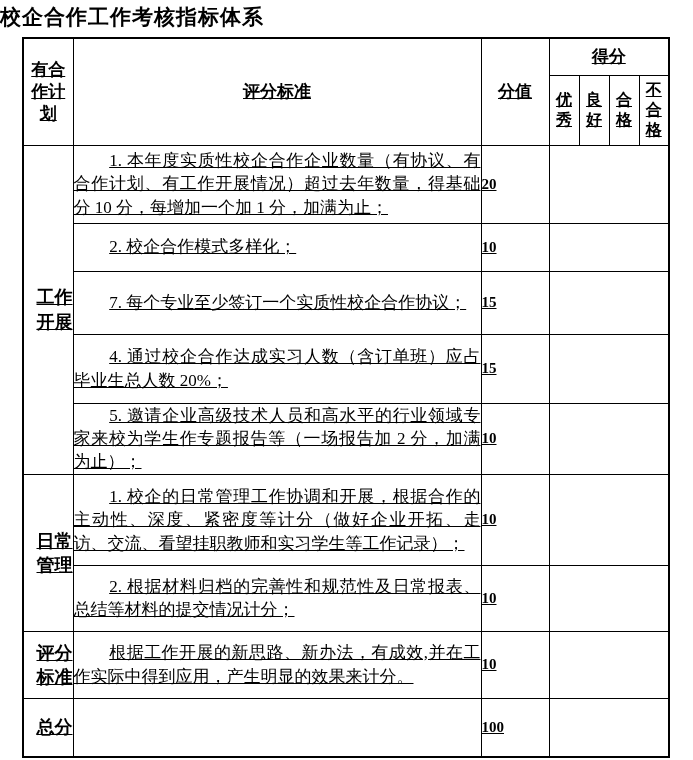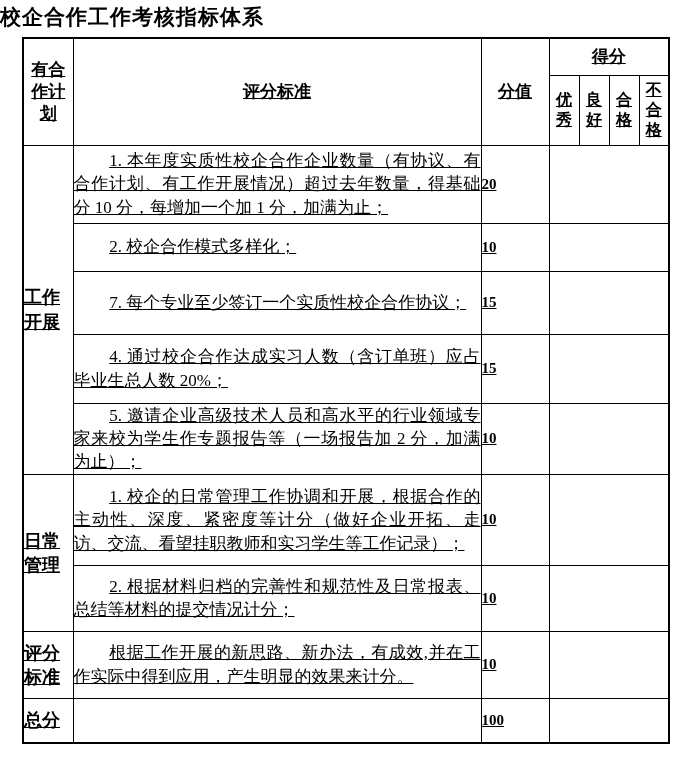--- a/index.html
+++ b/index.html
@@ -51,21 +51,21 @@
     font-size: 16px;
     font-weight: bold;
     text-align: center;
     line-height: 1.25;
     padding: 2px 0;
     word-break: break-all;
   }
   td.group-label {
     font-size: 18px;
     font-weight: bold;
-    text-align: left;
+    text-align: right;
     line-height: 1.35;
     padding: 2px 1px;
     word-break: break-all;
   }
   td.criteria {
     font-size: 17px;
     text-align: justify;
     padding: 3px 7px;
   }
   td.criteria p {
@@ -168,21 +168,21 @@
 
     <tr style="height:67px">
       <td class="group-label">评分标准</td>
       <td class="criteria">
             <p>根据工作开展的新思路、新办法，有成效,并在工作实际中得到应用，产生明显的效果来计分。</p>
           </td>
       <td class="points">10</td>
       <td class="score-blank" colspan="4"></td>
     </tr>
 
-    <tr style="height:45px">
+    <tr style="height:59px">
       <td class="group-label">总分</td>
       <td class="criteria"></td>
       <td class="points">100</td>
       <td class="score-blank" colspan="4"></td>
     </tr>
 
   </tbody>
     </table>
 </div>
 

